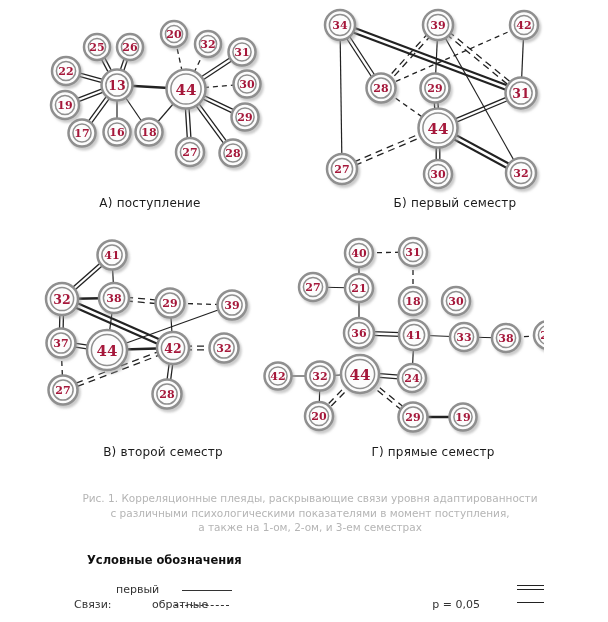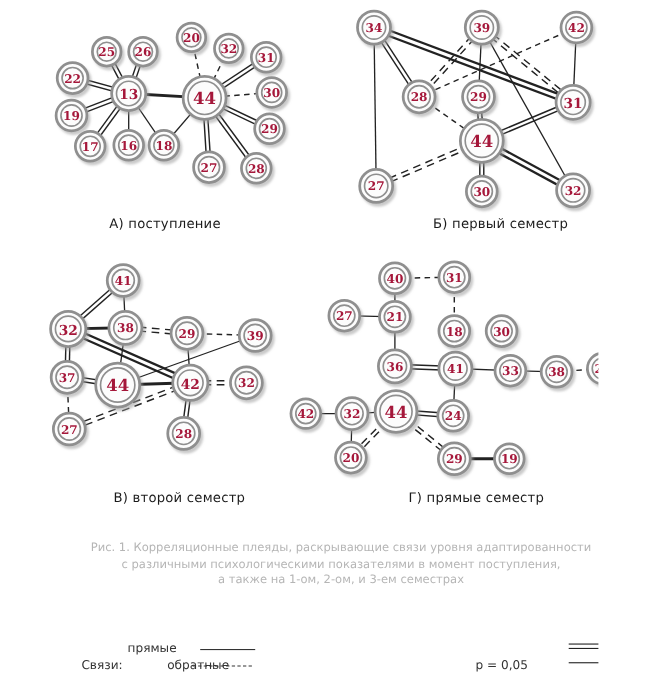--- a/index.html
+++ b/index.html
@@ -548,22 +548,23 @@
   <div class="panel-label" id="label-C">В) второй семестр</div>
   <div class="panel-label" id="label-B">Б) первый семестр</div>
   <div class="panel-label" id="label-D">Г) прямые семестр</div>
 
   <div class="caption">
     <div>Рис. 1. Корреляционные плеяды, раскрывающие связи уровня адаптированности</div>
     <div>с различными психологическими показателями в момент поступления,</div>
     <div>а также на 1-ом, 2-ом, и 3-ем семестрах</div>
   </div>
 
+  <div class="legend-title">Условные обозначения</div>
   <div class="legend-text" id="links-label">Связи:</div>
-  <div class="legend-text" id="direct-label">прямые</div>
+  <div class="legend-text" id="direct-label">первый</div>
   <div class="line-solid"></div>
   <div class="legend-text" id="inverse-label">обратные</div>
   <div class="line-dashed"></div>
   <div class="legend-text" id="sig-p005">p = 0,05</div>
   <div class="line-double">
       <i></i>
       <i></i>
     </div>
   <div class="line-single"></div>
 </div>

